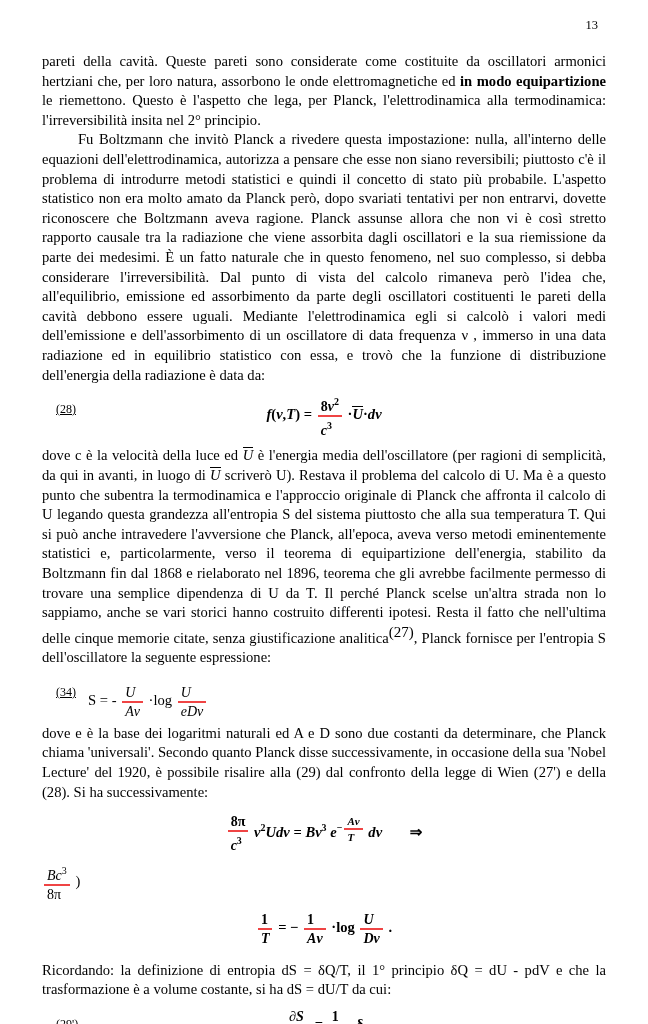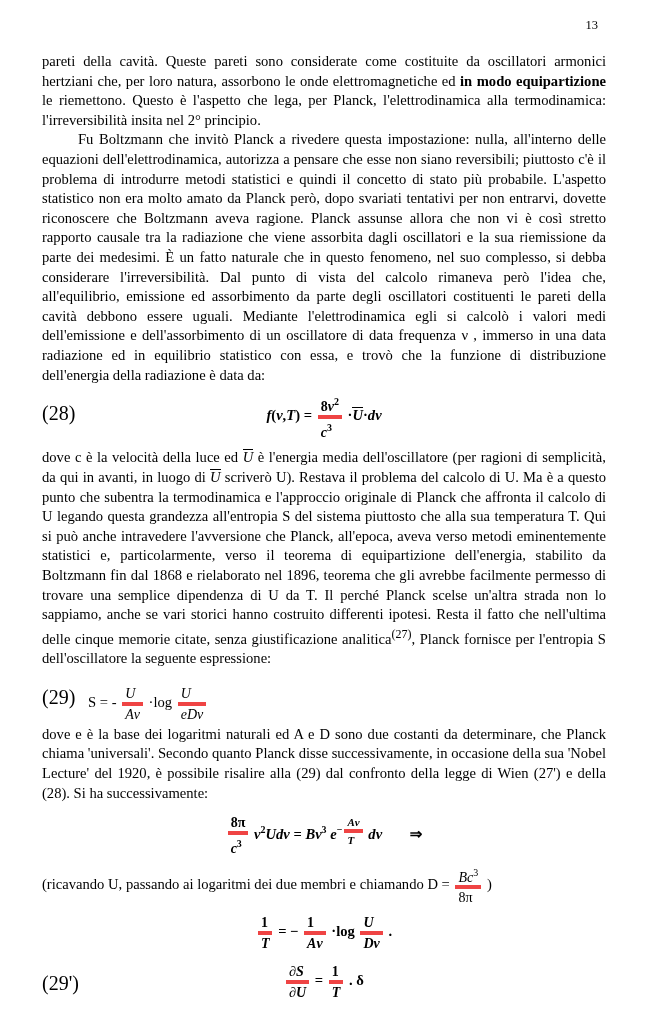--- a/index.html
+++ b/index.html
@@ -33,33 +33,34 @@
     font-size: 14.6px;
     line-height: 19.6px;
     text-align: justify;
     text-justify: inter-word;
     hyphens: none;
   }
   p.indent {
     text-indent: 36px;
   }
   .bold { font-weight: bold; }
-  .sup { font-size: 12px; vertical-align: super; font-family: Liberation Serif, serif; }
+  .sup { font-size: 15px; vertical-align: super; font-family: Liberation Serif, serif; }
 
   
   .eq-block {
     position: relative;
     margin: 9px 0 9px 0;
     min-height: 30px;
   }
   .eq-tag {
     position: absolute;
-    left: 0;
+    left: 14px;
     top: 8px;
-    font-size: 20px;
+    font-size: 12px;
+    text-decoration: underline;
   }
   .eq-body {
     text-align: center;
     font-size: 14.6px;
     font-weight: bold;
   }
   .eq-left {
     position: absolute;
     left: 46px;
     top: 8px;
@@ -77,21 +78,21 @@
     margin: 0 2px;
   }
   .frac .num {
     display: block;
     padding: 0 3px 1px 3px;
     font-size: 14px;
     line-height: 15px;
   }
   .frac .den {
     display: block;
-    border-top: 4px solid #ef4444;
+    border-top: 2px solid #ef4444;
     padding: 1px 3px 0 3px;
     font-size: 14px;
     line-height: 15px;
   }
   .sup-n { font-size: 10px; vertical-align: super; font-style: normal; }
   .inline-ovl {
     display: inline-block;
     border-top: 1px solid #000;
     line-height: 1.05;
   }
@@ -121,21 +122,21 @@
           <span class="den"><span class="mi">c</span><span class="sup-n">3</span></span>
         </span>
         <span class="mo">·</span><span class="inline-ovl"><span class="mi">U</span></span><span class="mo">·</span><span class="mi">d</span><span class="mi">ν</span>
       </span>
     </div>
   </div>
 
   <p class="para"><span>dove c è la velocità della luce ed </span><span class="inline-ovl mi">U</span><span> è l'energia media dell'oscillatore (per ragioni di semplicità, da qui in avanti, in luogo di </span><span class="inline-ovl mi">U</span><span> scriverò U). Restava il problema del calcolo di U. Ma è a questo punto che subentra la termodinamica e l'approccio originale di Planck che affronta il calcolo di U legando questa grandezza all'entropia S del sistema piuttosto che alla sua temperatura T. Qui si può anche intravedere l'avversione che Planck, all'epoca, aveva verso metodi eminentemente statistici e, particolarmente, verso il teorema di equipartizione dell'energia, stabilito da Boltzmann fin dal 1868 e rielaborato nel 1896, teorema che gli avrebbe facilmente permesso di trovare una semplice dipendenza di U da T. Il perché Planck scelse un'altra strada non lo sappiamo, anche se vari storici hanno costruito differenti ipotesi. Resta il fatto che nell'ultima delle cinque memorie citate, senza giustificazione analitica</span><span class="sup">(27)</span><span>, Planck fornisce per l'entropia S dell'oscillatore la seguente espressione:</span></p>
 
   <div class="eq-block" style="min-height:38px;">
-    <span class="eq-tag">(29)</span>
+    <span class="eq-tag">(34)</span>
     <div class="eq-left">
       <span class="nowrap">
         <span class="mn">S = -</span>
         <span class="frac">
           <span class="num"><span class="mi">U</span></span>
           <span class="den"><span class="mi">A</span><span class="mi">ν</span></span>
         </span>
         <span class="mo">·log</span>
         <span class="frac">
           <span class="num"><span class="mi">U</span></span>
@@ -157,21 +158,21 @@
         <span class="mi">ν</span><span class="sup-n">2</span><span class="mi">Ud</span><span class="mi">ν</span>
         <span class="mo"> = </span>
         <span class="mi">B</span><span class="mi">ν</span><span class="sup-n">3</span>
         <span class="mi">e</span><span style="font-size:10px; vertical-align:super;">−<span class="frac small-frac" style="vertical-align:middle;"><span class="num"><span class="mi">A</span><span class="mi">ν</span></span><span class="den"><span class="mi">T</span></span></span></span>
         <span class="mi"> d</span><span class="mi">ν</span>
         <span class="arrow">⇒</span>
       </span>
     </div>
   </div>
 
-  <p class="para"><span>(ricavando U, passando ai logaritmi dei due membri e chiamando D = </span><span class="frac"><span class="num"><span class="mi">Bc</span><span class="sup-n">3</span></span><span class="den"><span class="mn">8π</span></span></span><span> )</span></p>
+  <p class="para"><span class="frac"><span class="num"><span class="mi">Bc</span><span class="sup-n">3</span></span><span class="den"><span class="mn">8π</span></span></span><span> )</span></p>
 
   <div class="eq-block" style="min-height:40px; margin-top:10px;">
     <div class="eq-body">
       <span class="eqmath nowrap">
         <span class="frac">
           <span class="num"><span class="mn">1</span></span>
           <span class="den"><span class="mi">T</span></span>
         </span>
         <span class="mo"> = −</span>
         <span class="frac">
@@ -181,20 +182,21 @@
         <span class="mo">·log</span>
         <span class="frac">
           <span class="num"><span class="mi">U</span></span>
           <span class="den"><span class="mi">Dν</span></span>
         </span>
         <span class="mo"> .</span>
       </span>
     </div>
   </div>
 
+  <p class="para">Ricordando: la definizione di entropia dS =  δQ/T, il 1° principio δQ = dU - pdV e che la trasformazione è a volume costante, si ha dS = dU/T da cui:</p>
 
   <div class="eq-block" style="min-height:38px;">
     <span class="eq-tag">(29')</span>
     <div class="eq-body">
       <span class="eqmath nowrap">
         <span class="frac">
           <span class="num"><span class="mo">∂</span><span class="mi">S</span></span>
           <span class="den"><span class="mo">∂</span><span class="mi">U</span></span>
         </span>
         <span class="mo"> = </span>

